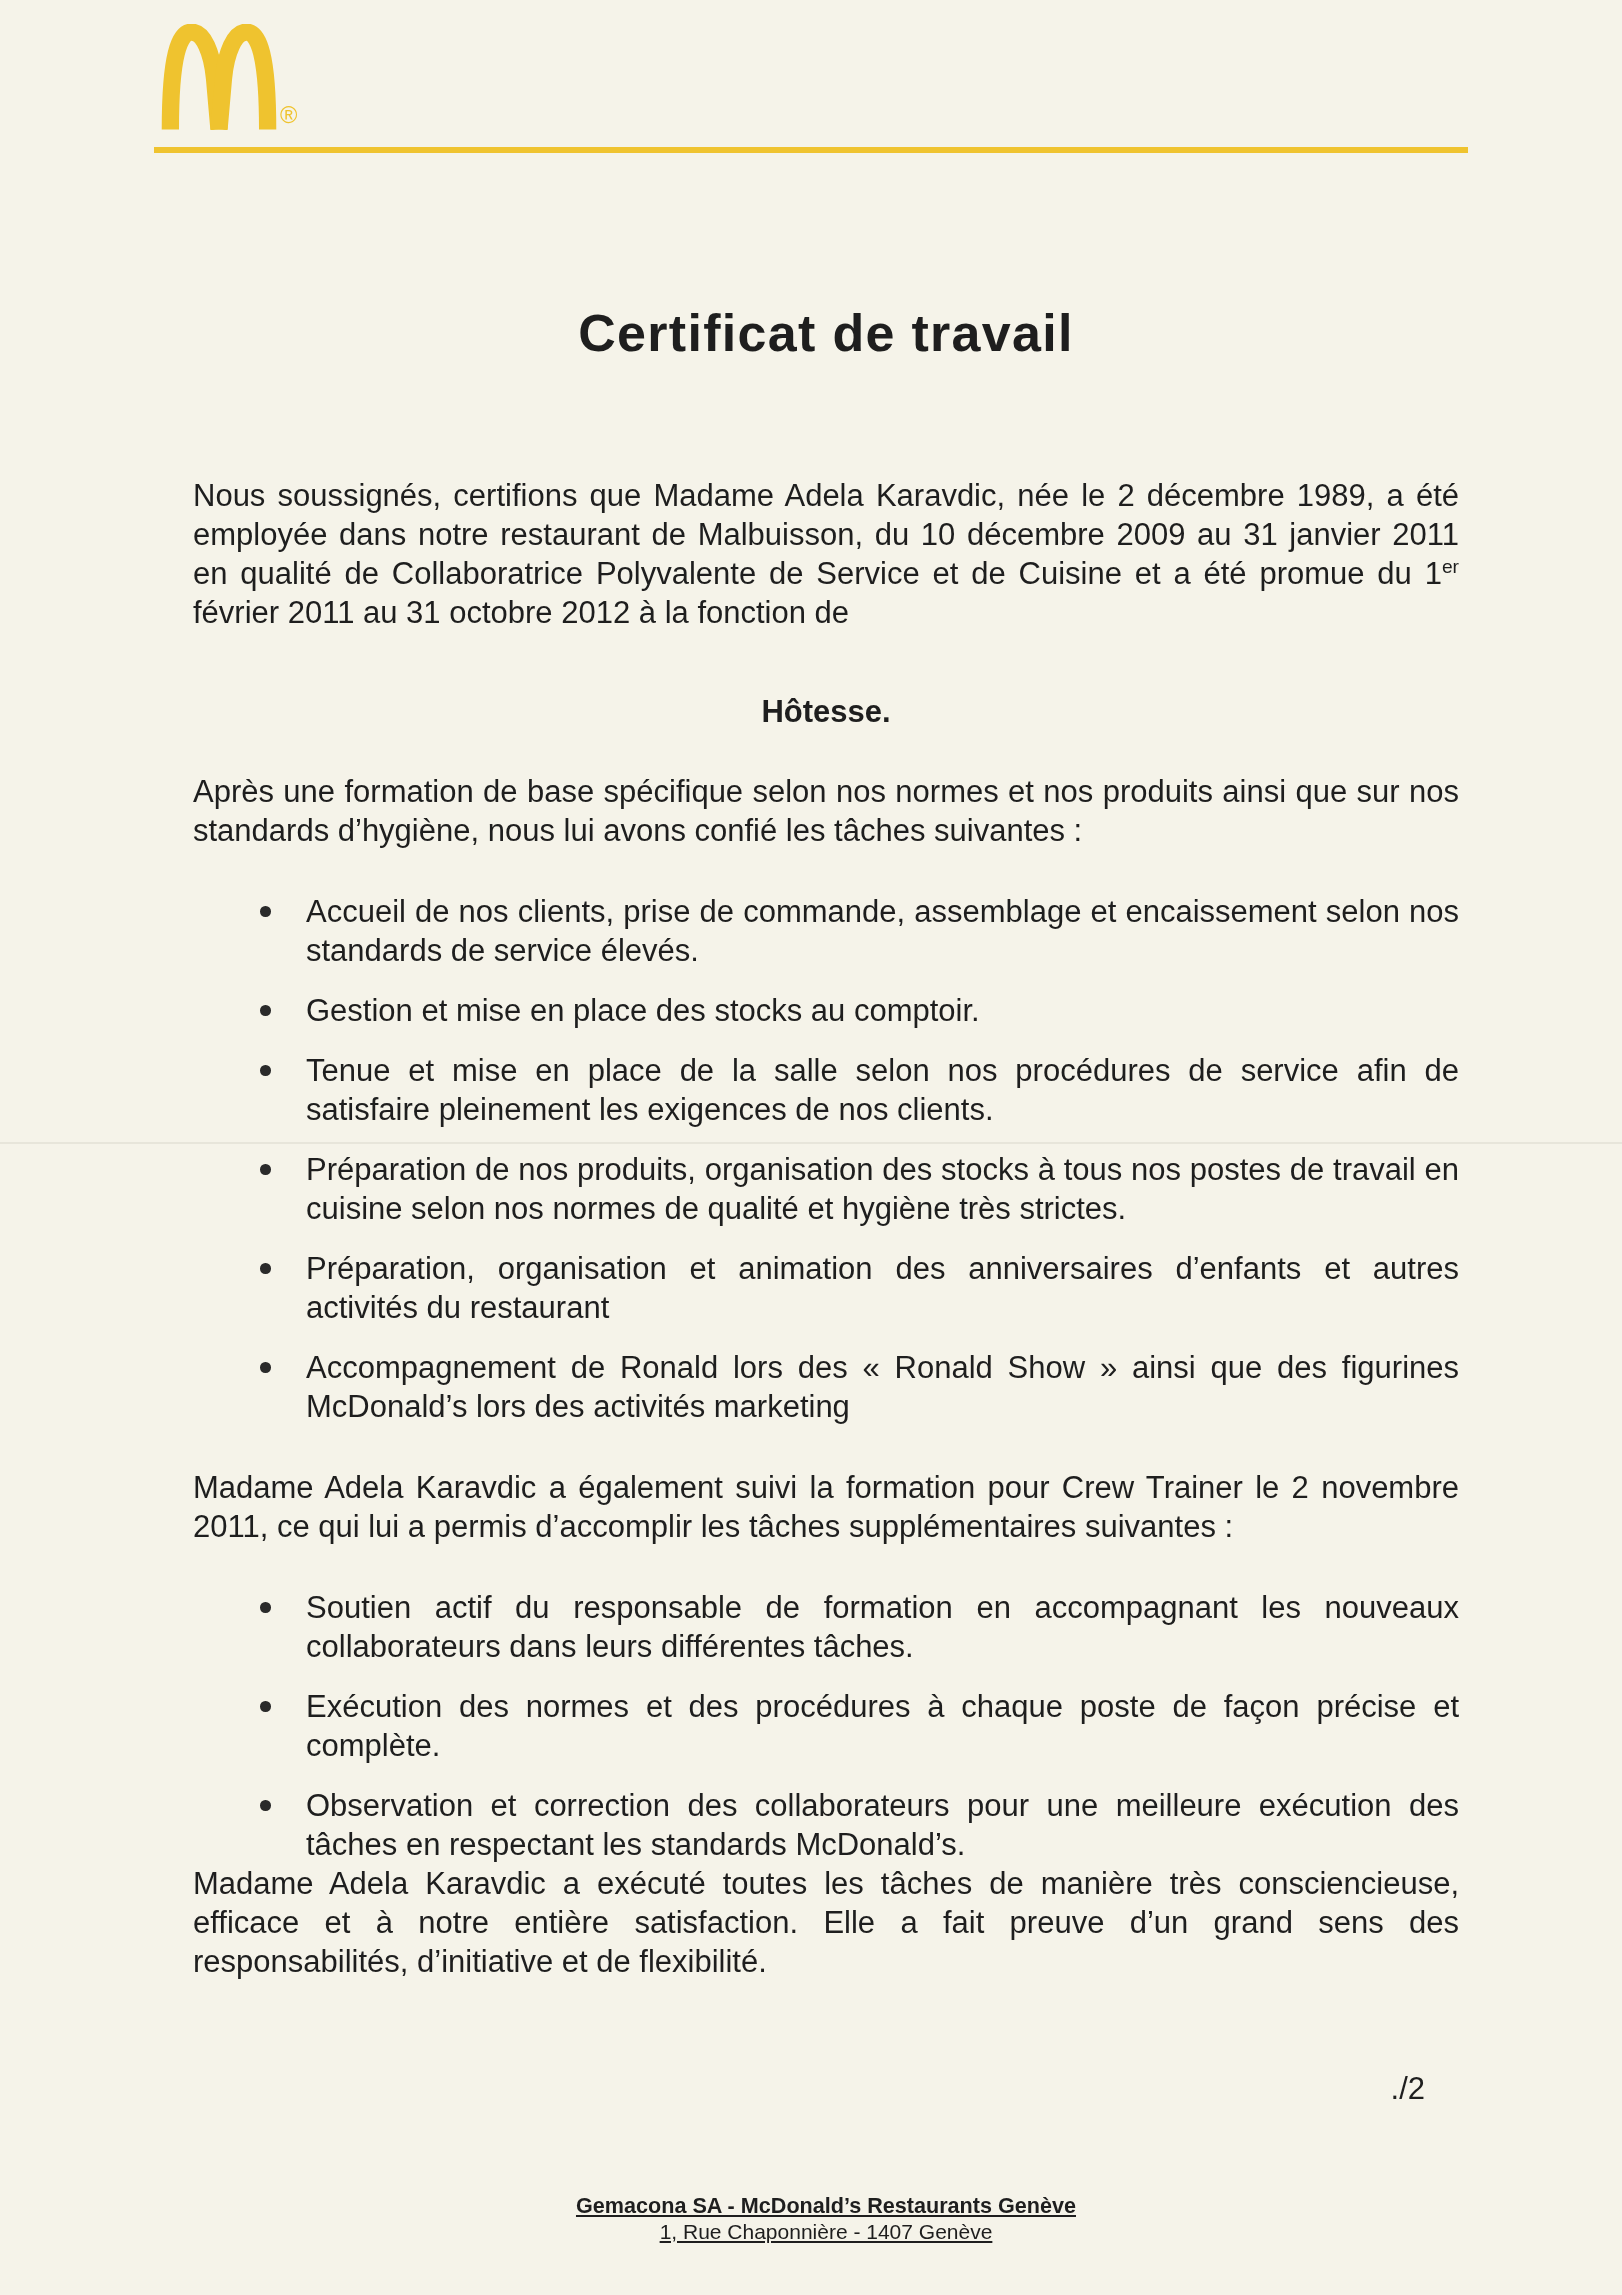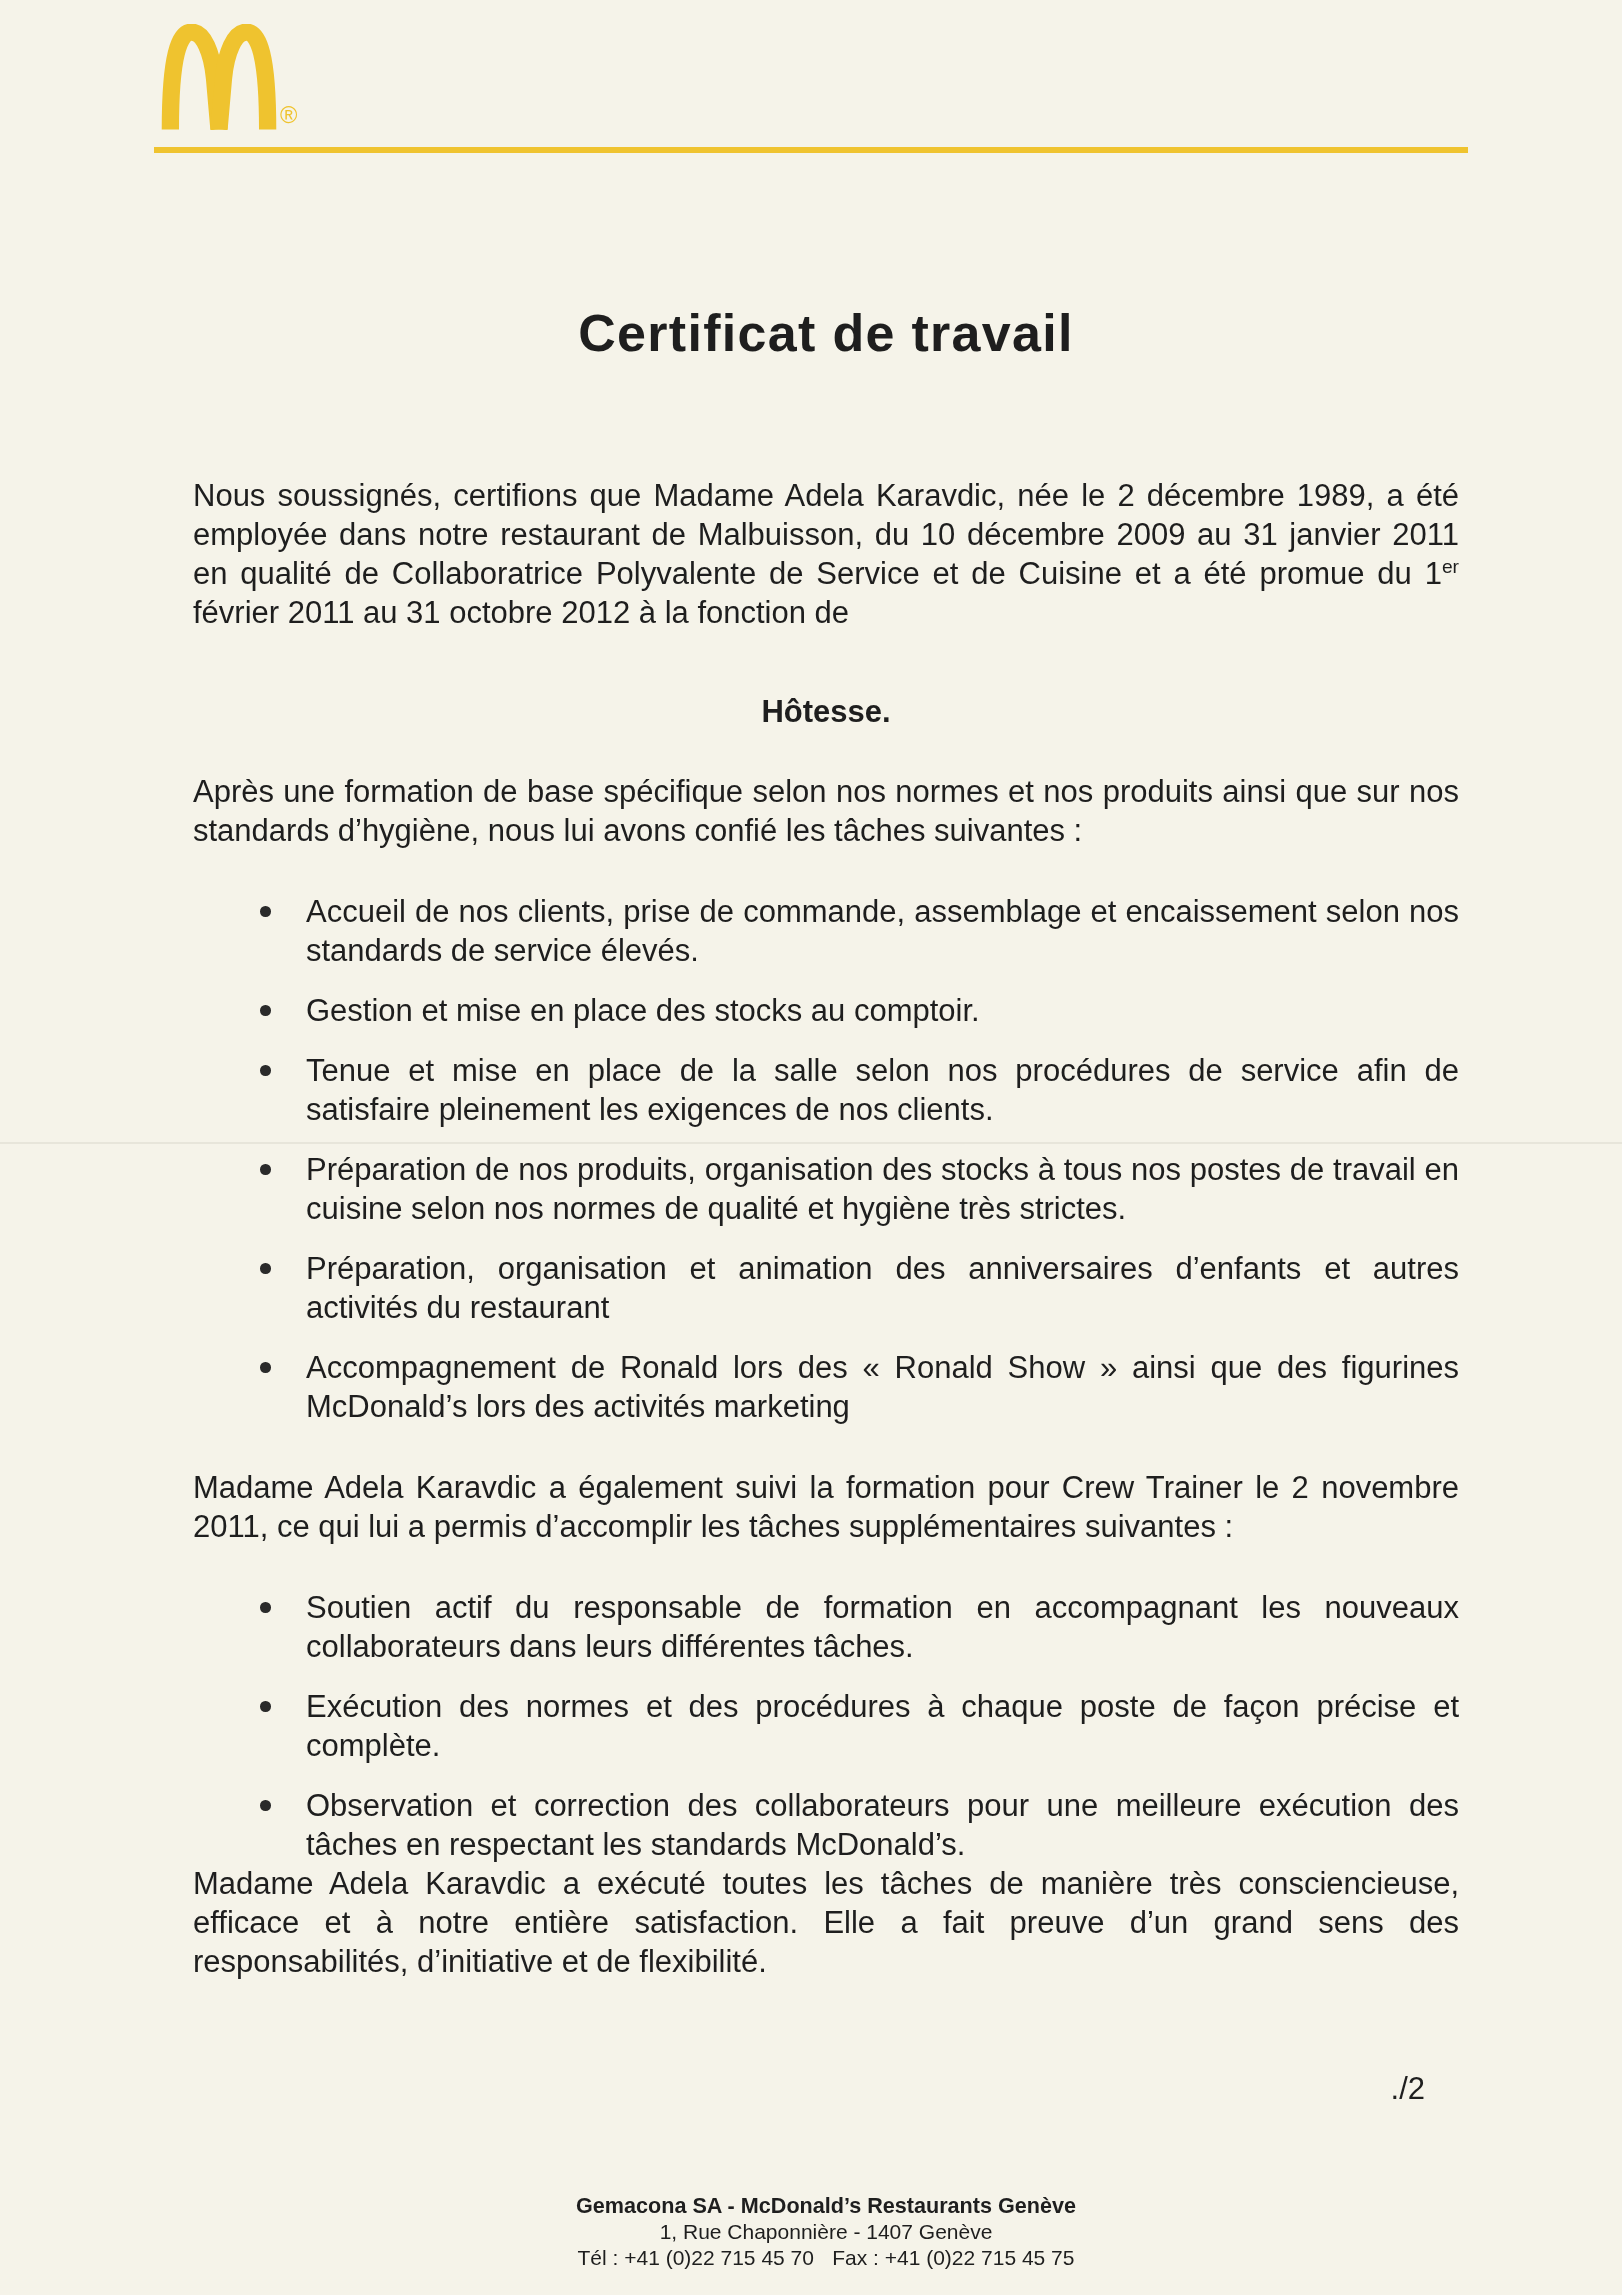--- a/index.html
+++ b/index.html
@@ -109,20 +109,21 @@
     text-align: right;
     font-size: 31px;
     line-height: 39px;
   }
   .footer {
     position: absolute;
     left: 193px;
     top: 2193px;
     width: 1266px;
     text-align: center;
+    text-decoration: underline;
   }
   .footer .company {
     font-size: 21.6px;
     line-height: 26px;
     font-weight: bold;
   }
   .footer .address {
     font-size: 21px;
     line-height: 25.5px;
   }
@@ -175,17 +176,16 @@
 
     <p class="para p4">Madame Adela Karavdic a exécuté toutes les tâches de manière très consciencieuse, efficace et à notre entière satisfaction. Elle a fait preuve d’un grand sens des responsabilités, d’initiative et de flexibilité.</p>
 
     <div class="page-indicator">./2</div>
 
   </div>
 
   <div class="footer">
     <div class="company">Gemacona SA - McDonald’s Restaurants Genève</div>
     <div class="address">1, Rue Chaponnière - 1407 Genève</div>
-    <div class="contact"><span>Tél : +41 (0)22 715 45 70</span><span class="fax">Fax : +41 (0)22 715 45 75</span></div>
   </div>
 
 </div>
 
 
 </body></html>

